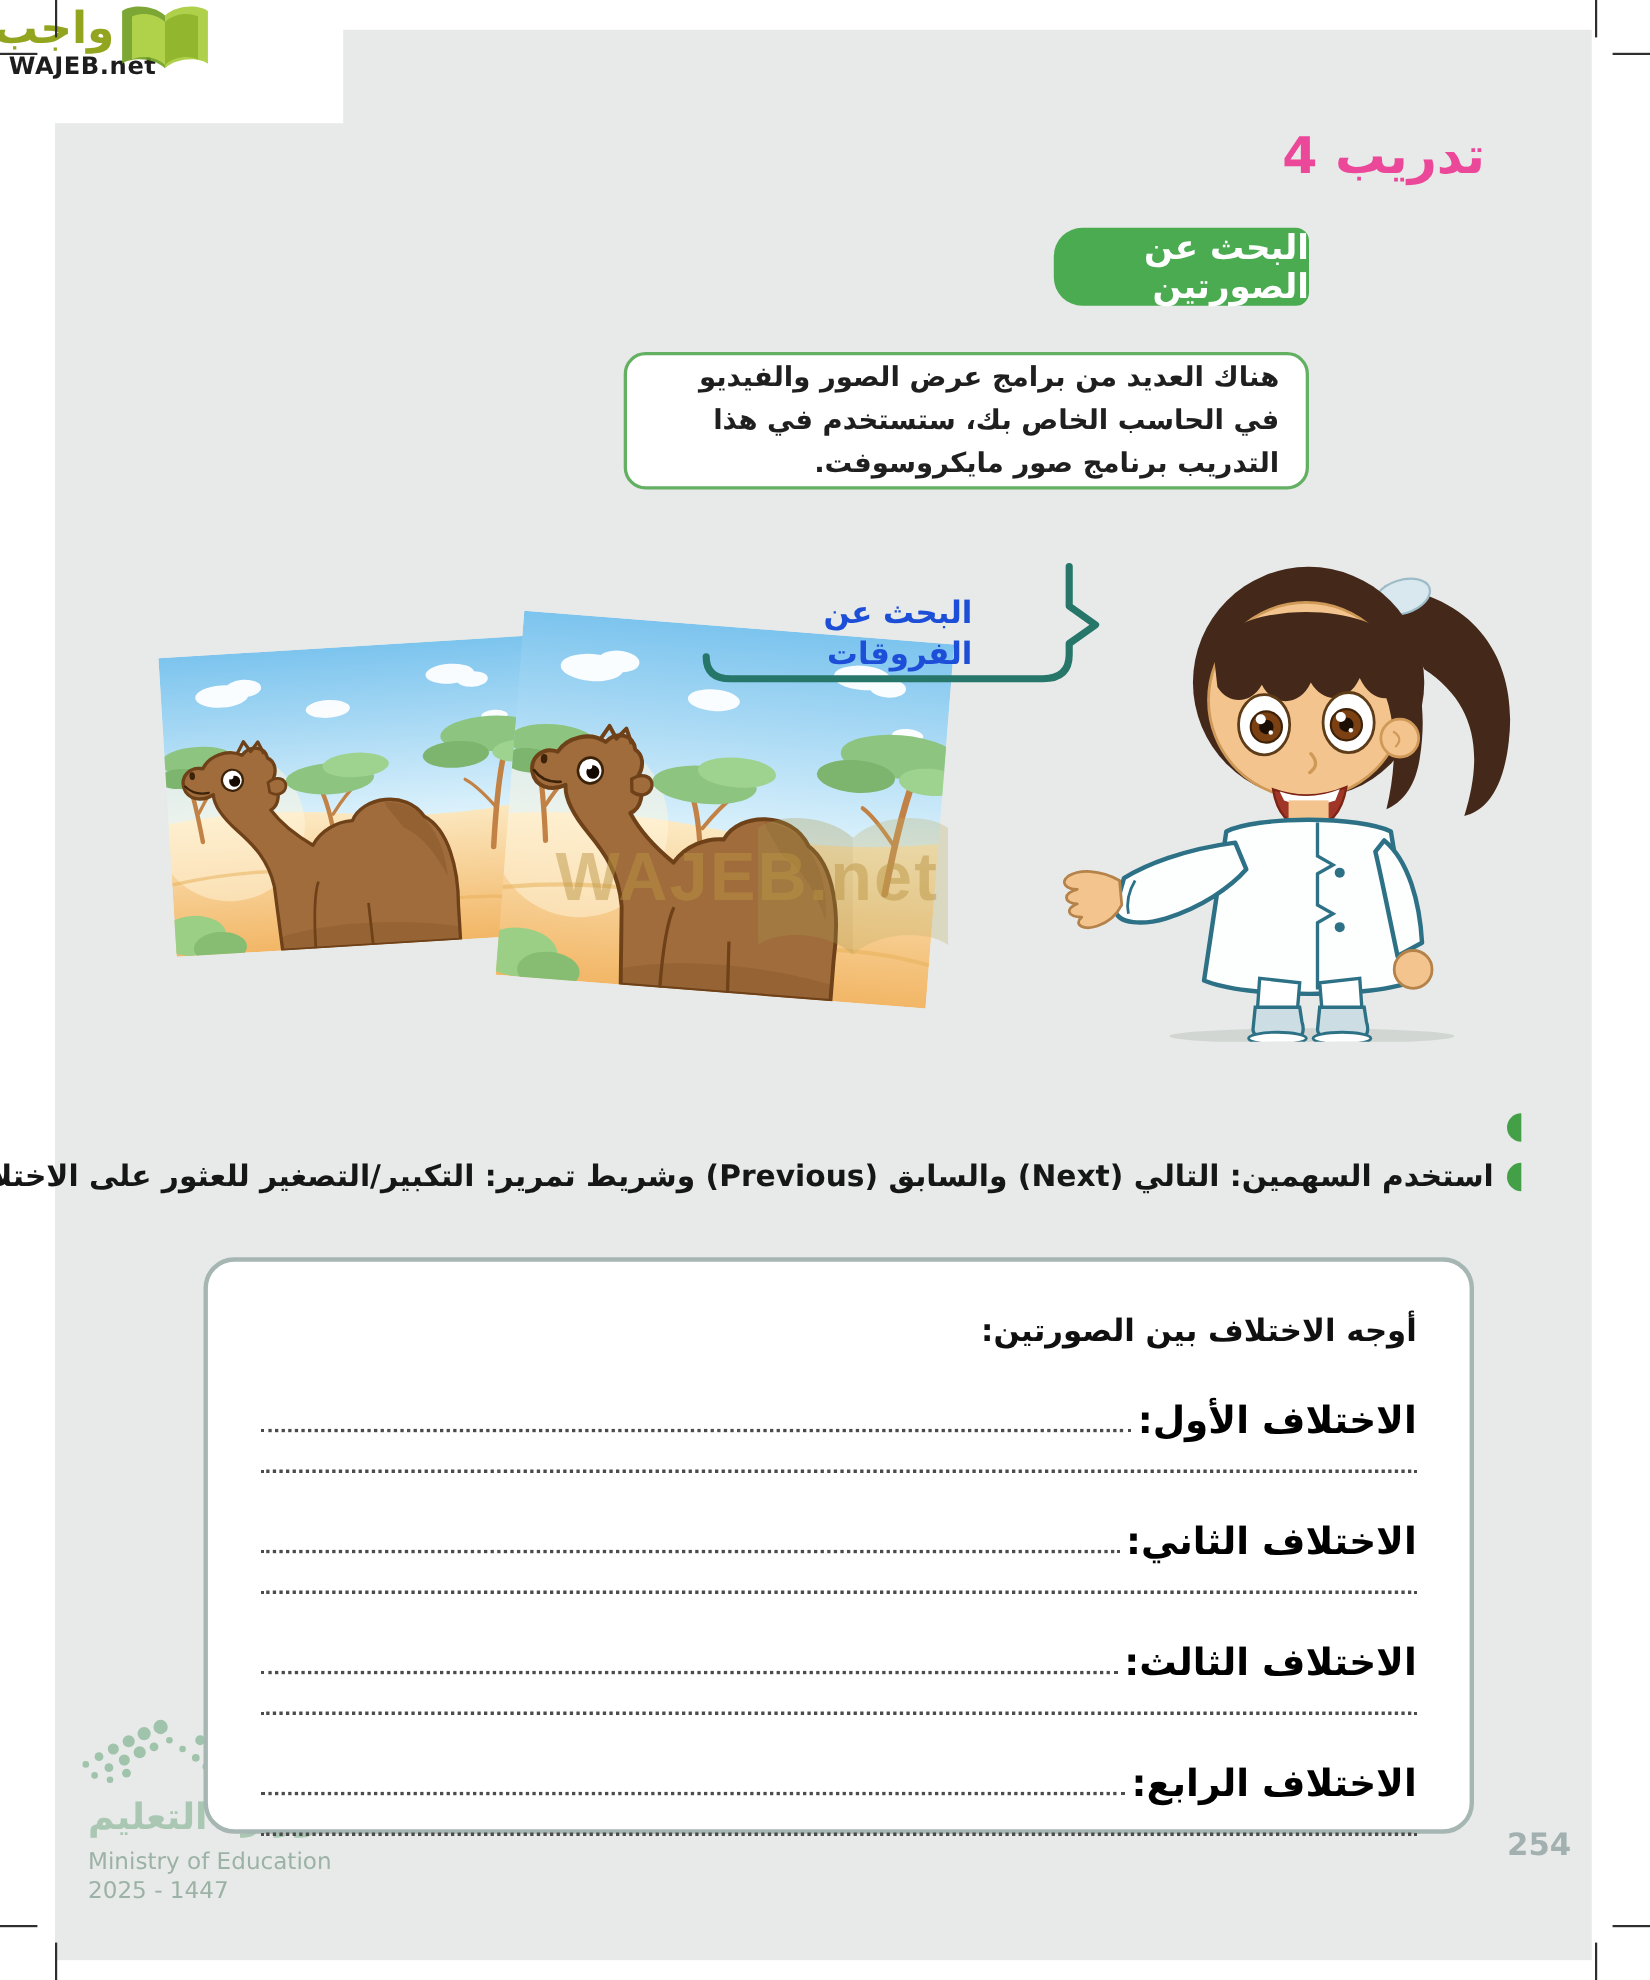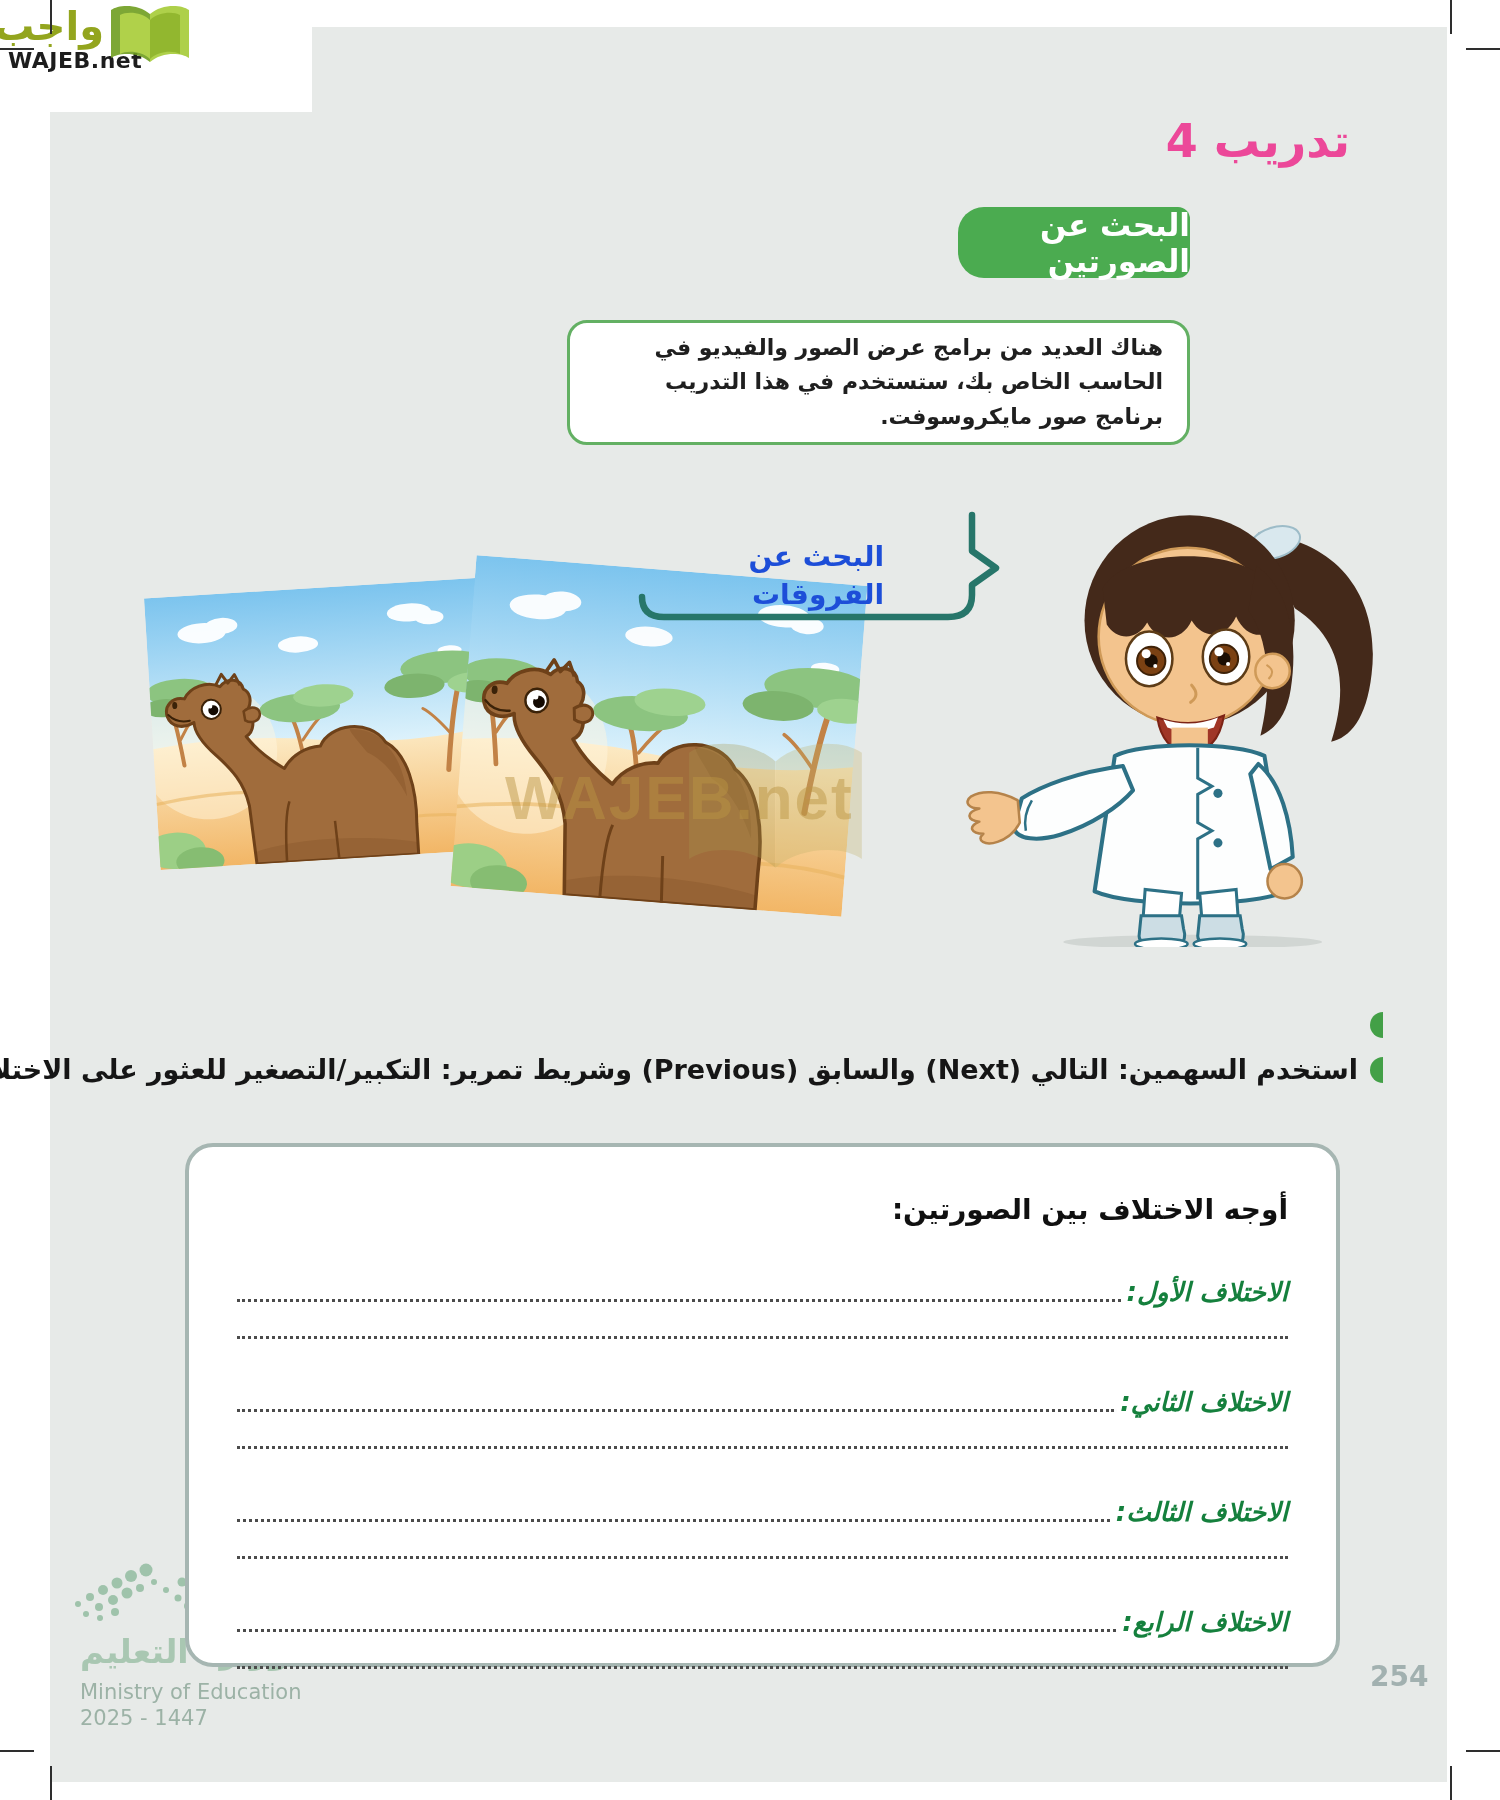--- a/index.html
+++ b/index.html
@@ -25,21 +25,21 @@
 
   
   .exercise-title{top:114px;right:150px;font-size:46px;font-weight:bold;color:#ec4899;direction:rtl;z-index:2;}
   .topic-banner{left:958px;top:207px;width:232px;height:71px;background:#4bab50;
     border-radius:26px 12px 12px 26px;color:#ffffff;font-size:31px;font-weight:bold;
     display:flex;align-items:center;justify-content:center;direction:rtl;z-index:2;}
 
   
   .intro-box{left:567px;top:320px;width:623px;height:125px;background:#ffffff;border:3px solid #63b063;
     border-radius:20px;box-sizing:border-box;display:flex;align-items:center;z-index:2;}
-  .intro-text{padding:0 24px;font-size:22px;line-height:1.55;font-weight:600;color:#1f1f1f;direction:rtl;text-align:right;width:100%;}
+  .intro-text{padding:0 24px;font-size:25px;line-height:1.55;font-weight:600;color:#1f1f1f;direction:rtl;text-align:right;width:100%;}
 
   
   .bubble-svg{left:630px;top:507px;width:380px;height:122px;z-index:3;}
   .bubble-text{right:616px;top:538px;direction:rtl;text-align:right;font-size:28px;font-weight:600;
     color:#1d4ed8;line-height:1.35;z-index:3;}
 
   
   .photo{overflow:hidden;z-index:2;}
   .photo svg{width:100%;height:100%;display:block;}
   .photo-left{left:152px;top:588px;width:332px;height:272px;transform:rotate(-3.5deg);}
@@ -57,21 +57,21 @@
   .instructions{right:117px;top:1012px;display:flex;flex-direction:column;gap:16px;direction:rtl;z-index:2;}
   .instruction-row{display:flex;align-items:center;gap:12px;font-size:27px;font-weight:600;color:#161616;white-space:nowrap;}
   .bullet-marker{width:13px;height:26px;background:#43a047;border-radius:13px 0 0 13px;flex:0 0 auto;}
 
   
   .answer-box{left:185px;top:1143px;width:1155px;height:524px;background:#ffffff;border:4px solid #a6b6b2;
     border-radius:28px;box-sizing:border-box;padding:44px 48px 0 48px;direction:rtl;z-index:2;}
   .answer-heading{font-size:28px;font-weight:600;color:#101010;line-height:38px;}
   .field{margin-top:44px;}
   .field-label-row{display:flex;align-items:flex-end;}
-  .field-label{font-size:26px;font-weight:600;color:#15803d;white-space:nowrap;line-height:38px;padding-left:6px;font-style:italic;}
+  .field-label{font-size:34px;font-weight:600;color:#000000;white-space:nowrap;line-height:38px;padding-left:6px;}
   .dots-inline{flex:1;border-bottom:3px dotted #4b4b4b;margin-bottom:9px;}
   .dots-full{height:0;border-bottom:3px dotted #4b4b4b;margin-top:25px;}
 
   
   .ministry{z-index:5;}
   .ministry-dots{left:70px;top:1560px;width:200px;height:62px;}
   .ministry-ar{left:80px;top:1632px;font-size:33px;font-weight:bold;color:#a9c7b2;direction:rtl;}
   .ministry-en{left:80px;top:1680px;font-size:21px;color:#9cb2a6;}
   .ministry-years{left:80px;top:1706px;font-size:21px;color:#9cb2a6;}
 

